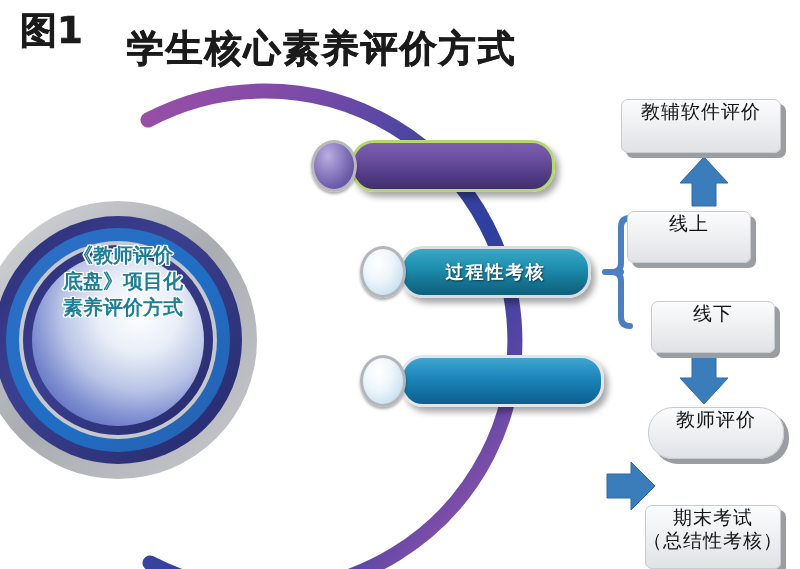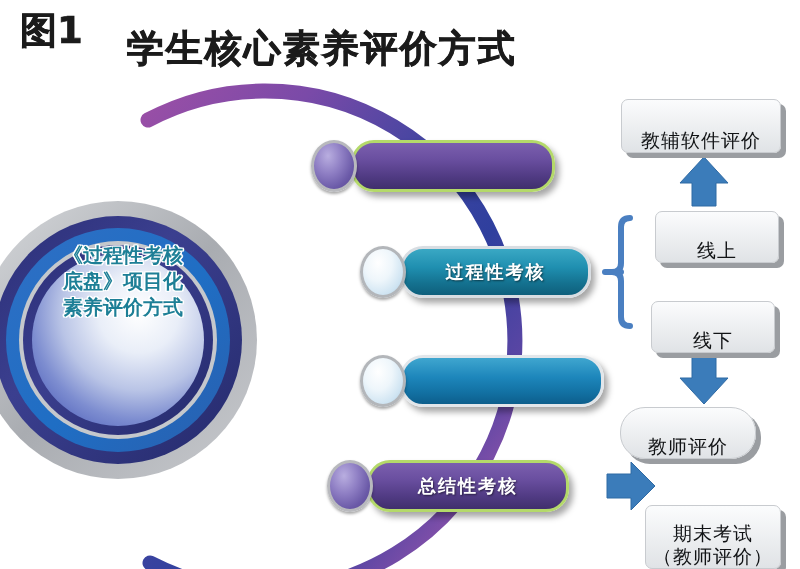--- a/index.html
+++ b/index.html
@@ -93,21 +93,21 @@
     white-space:nowrap;
   }
 
   
   .rbox{
     position:absolute;
     background:linear-gradient(180deg,#fbfcfd 0%,#eceef0 55%,#e0e3e6 100%);
     border:1px solid #c8cbcf;
     border-radius:7px;
     box-shadow:5px 5px 0px #9a9da1;
-    display:flex;align-items:flex-end;justify-content:center;
+    display:flex;align-items:flex-start;justify-content:center;
     text-align:center;
   }
   .rbox-label{
     color:#111315;font-size:19px;font-weight:normal;line-height:23px;
     white-space:nowrap;letter-spacing:1px;
   }
   .rbox-label .ln2{display:block;}
 
   
 </style>
@@ -164,21 +164,21 @@
     <circle cx="118" cy="340" r="112" fill="url(#blueRingGrad)"></circle>
 
     <circle cx="118" cy="340" r="99" fill="#c5c8cc"></circle>
 
     <circle cx="118" cy="340" r="95" fill="url(#navyGrad)"></circle>
 
     <circle cx="118" cy="340" r="86" fill="url(#innerGrad)"></circle>
   </svg>
 
   <div class="circle-text">
-    <span class="ln">《过程性考核</span>
+    <span class="ln">《教师评价</span>
     <span class="ln">底盘》项目化</span>
     <span class="ln">素养评价方式</span>
   </div>
 
   <div class="pill-row" style="left:311px;top:140px;">
     <div class="bullet purple"></div>
     <div class="pill purple" style="width:198px;">
       <span class="pill-label"></span>
     </div>
   </div>
@@ -190,26 +190,20 @@
     </div>
   </div>
 
   <div class="pill-row" style="left:360px;top:355px;">
     <div class="bullet white"></div>
     <div class="pill blue" style="width:198px;">
       <span class="pill-label"></span>
     </div>
   </div>
 
-  <div class="pill-row" style="left:327px;top:460px;">
-    <div class="bullet purple"></div>
-    <div class="pill purple" style="width:196px;">
-      <span class="pill-label">总结性考核</span>
-    </div>
-  </div>
 
   <svg class="art-layer" width="800" height="569" viewBox="0 0 800 569">
 
     <path d="M 630 218
              q -9 0 -9 9
              l 0 36
              q 0 9 -9 9
              q 9 0 9 9
              l 0 36
              q 0 9 9 9" fill="none" stroke="#4a7fc1" stroke-width="6" stroke-linecap="round" stroke-linejoin="round"></path>
@@ -220,32 +214,32 @@
 
     <polygon points="692,355 716,355 716,378 728,378 704,404 680,378 692,378" fill="#3b7cba" stroke="#2f6aa4" stroke-width="1"></polygon>
 
     <polygon points="607,474 631,474 631,462 655,486 631,510 631,498 607,498" fill="#3b7cba" stroke="#2f6aa4" stroke-width="1"></polygon>
   </svg>
 
   <div class="rbox" style="left:621px;top:99px;width:158px;height:52px;">
     <span class="rbox-label">教辅软件评价</span>
   </div>
 
-  <div class="rbox" style="left:655px;top:211px;width:122px;height:50px;">
+  <div class="rbox" style="left:627px;top:211px;width:122px;height:50px;">
     <span class="rbox-label">线上</span>
   </div>
 
   <div class="rbox" style="left:651px;top:301px;width:122px;height:50px;">
     <span class="rbox-label">线下</span>
   </div>
 
-  <div class="rbox" style="left:620px;top:407px;width:134px;height:50px;border-radius:25px;">
+  <div class="rbox" style="left:648px;top:407px;width:134px;height:50px;border-radius:25px;">
     <span class="rbox-label">教师评价</span>
   </div>
 
   <div class="rbox" style="left:645px;top:477px;width:134px;height:62px;margin-top:28px;">
     <span class="rbox-label">
       <span class="ln2">期末考试</span>
-      <span class="ln2">（教师评价）</span>
+      <span class="ln2">（总结性考核）</span>
     </span>
   </div>
 
 </div>
 
 </body></html>

